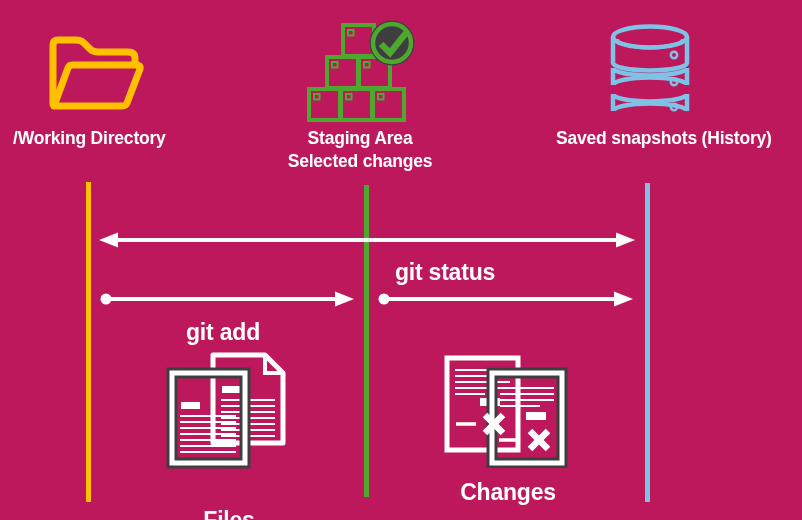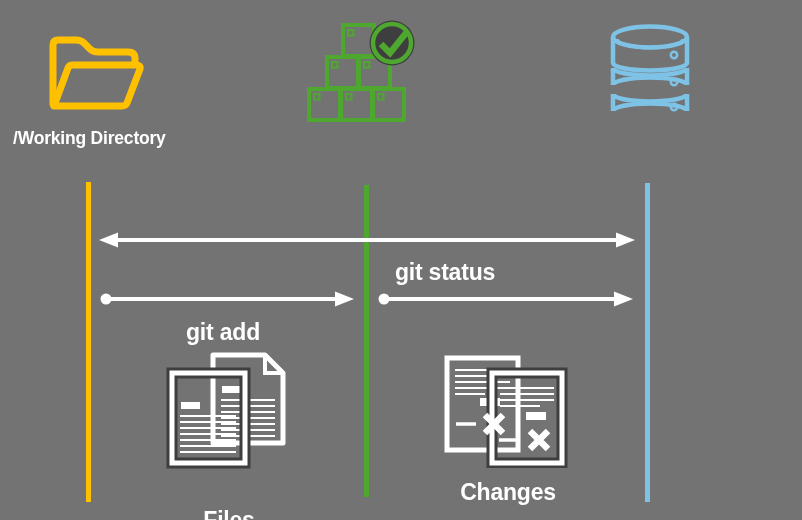--- a/index.html
+++ b/index.html
@@ -1,17 +1,17 @@
 <!DOCTYPE html>
 <html><head>
 <meta charset="utf-8">
 <style>
   html,body{margin:0;padding:0;background:#3E3E3E;}
   .canvas{
-    position:relative;width:802px;height:520px;background:#737373;overflow:hidden;
+    position:relative;width:802px;height:520px;background:#be185d;overflow:hidden;
     font-family:"Liberation Sans","DejaVu Sans",sans-serif;color:#FFFFFF;
   }
   .abs{position:absolute;}
   .heading{font-size:17.5px;font-weight:700;line-height:23px;letter-spacing:-0.2px;white-space:nowrap;}
   .centered{transform:translateX(-50%);text-align:center;}
   .cmd{font-size:23px;font-weight:700;letter-spacing:-0.2px;white-space:nowrap;transform:translateX(-50%);}
   .vline{position:absolute;width:5px;}
   .vline.yellow{background:#FFC000;}
   .vline.green{background:#4EA72E;}
   .vline.blue{background:#7EC3E6;}
@@ -61,22 +61,27 @@
       <circle cx="66" cy="33" r="3.2" stroke-width="2.5"></circle>
       <circle cx="66" cy="60" r="3.2" stroke-width="2.5"></circle>
       <circle cx="66" cy="85" r="3.2" stroke-width="2.5"></circle>
     </g>
   </svg>
 
   <div class="abs heading" style="left:13px;top:127px;">
     <div>/Working Directory</div>
   </div>
 
+  <div class="abs heading centered" style="left:360px;top:127px;">
+    <div>Staging Area</div>
+    <div>Selected changes</div>
+  </div>
 
   <div class="abs heading" style="left:556px;top:127px;">
+    <div>Saved snapshots (History)</div>
   </div>
 
   <div class="vline yellow" style="left:86px;top:182px;height:320px;"></div>
   <div class="vline green" style="left:364px;top:185px;height:312px;"></div>
   <div class="vline blue" style="left:645px;top:183px;height:319px;"></div>
 
   <svg class="abs" style="left:0;top:0;" width="802" height="520" viewBox="0 0 802 520">
     <g fill="#FFFFFF" stroke="#FFFFFF">
       <line x1="108" y1="240" x2="626" y2="240" stroke-width="4"></line>
       <polygon points="99,240 118,232.5 118,247.5" stroke="none"></polygon>

